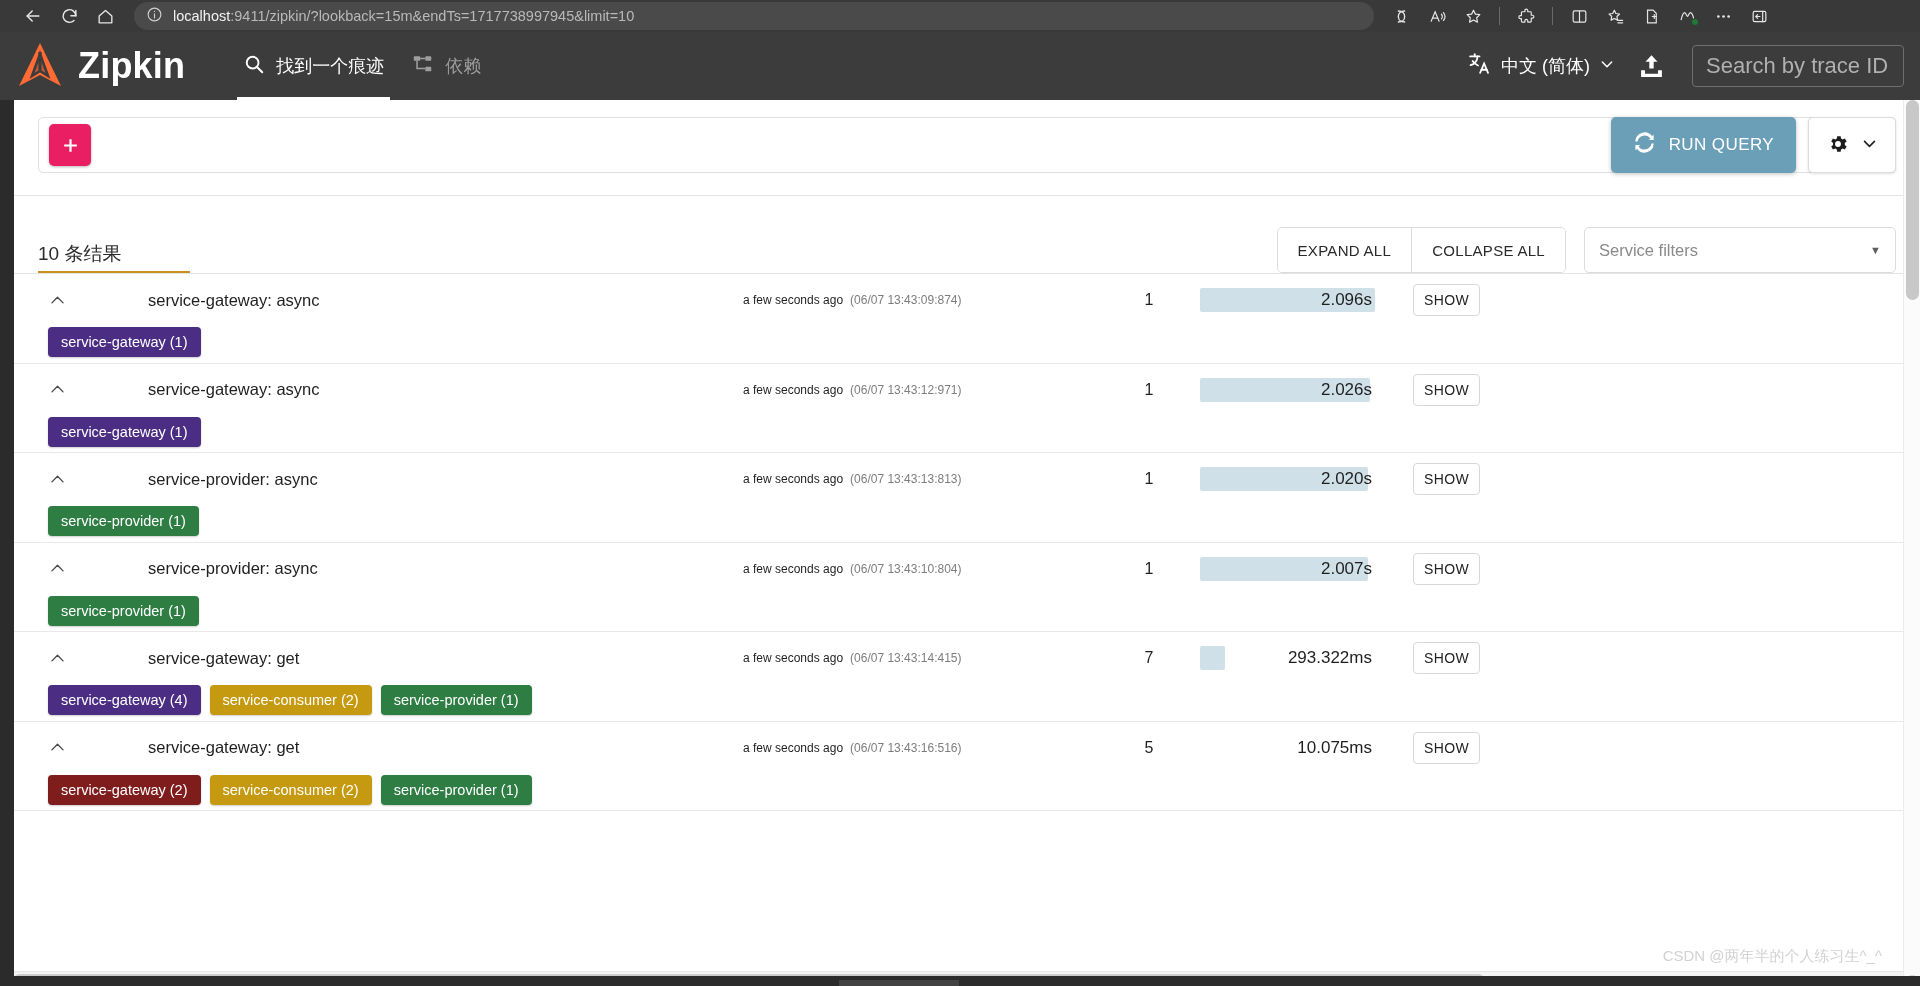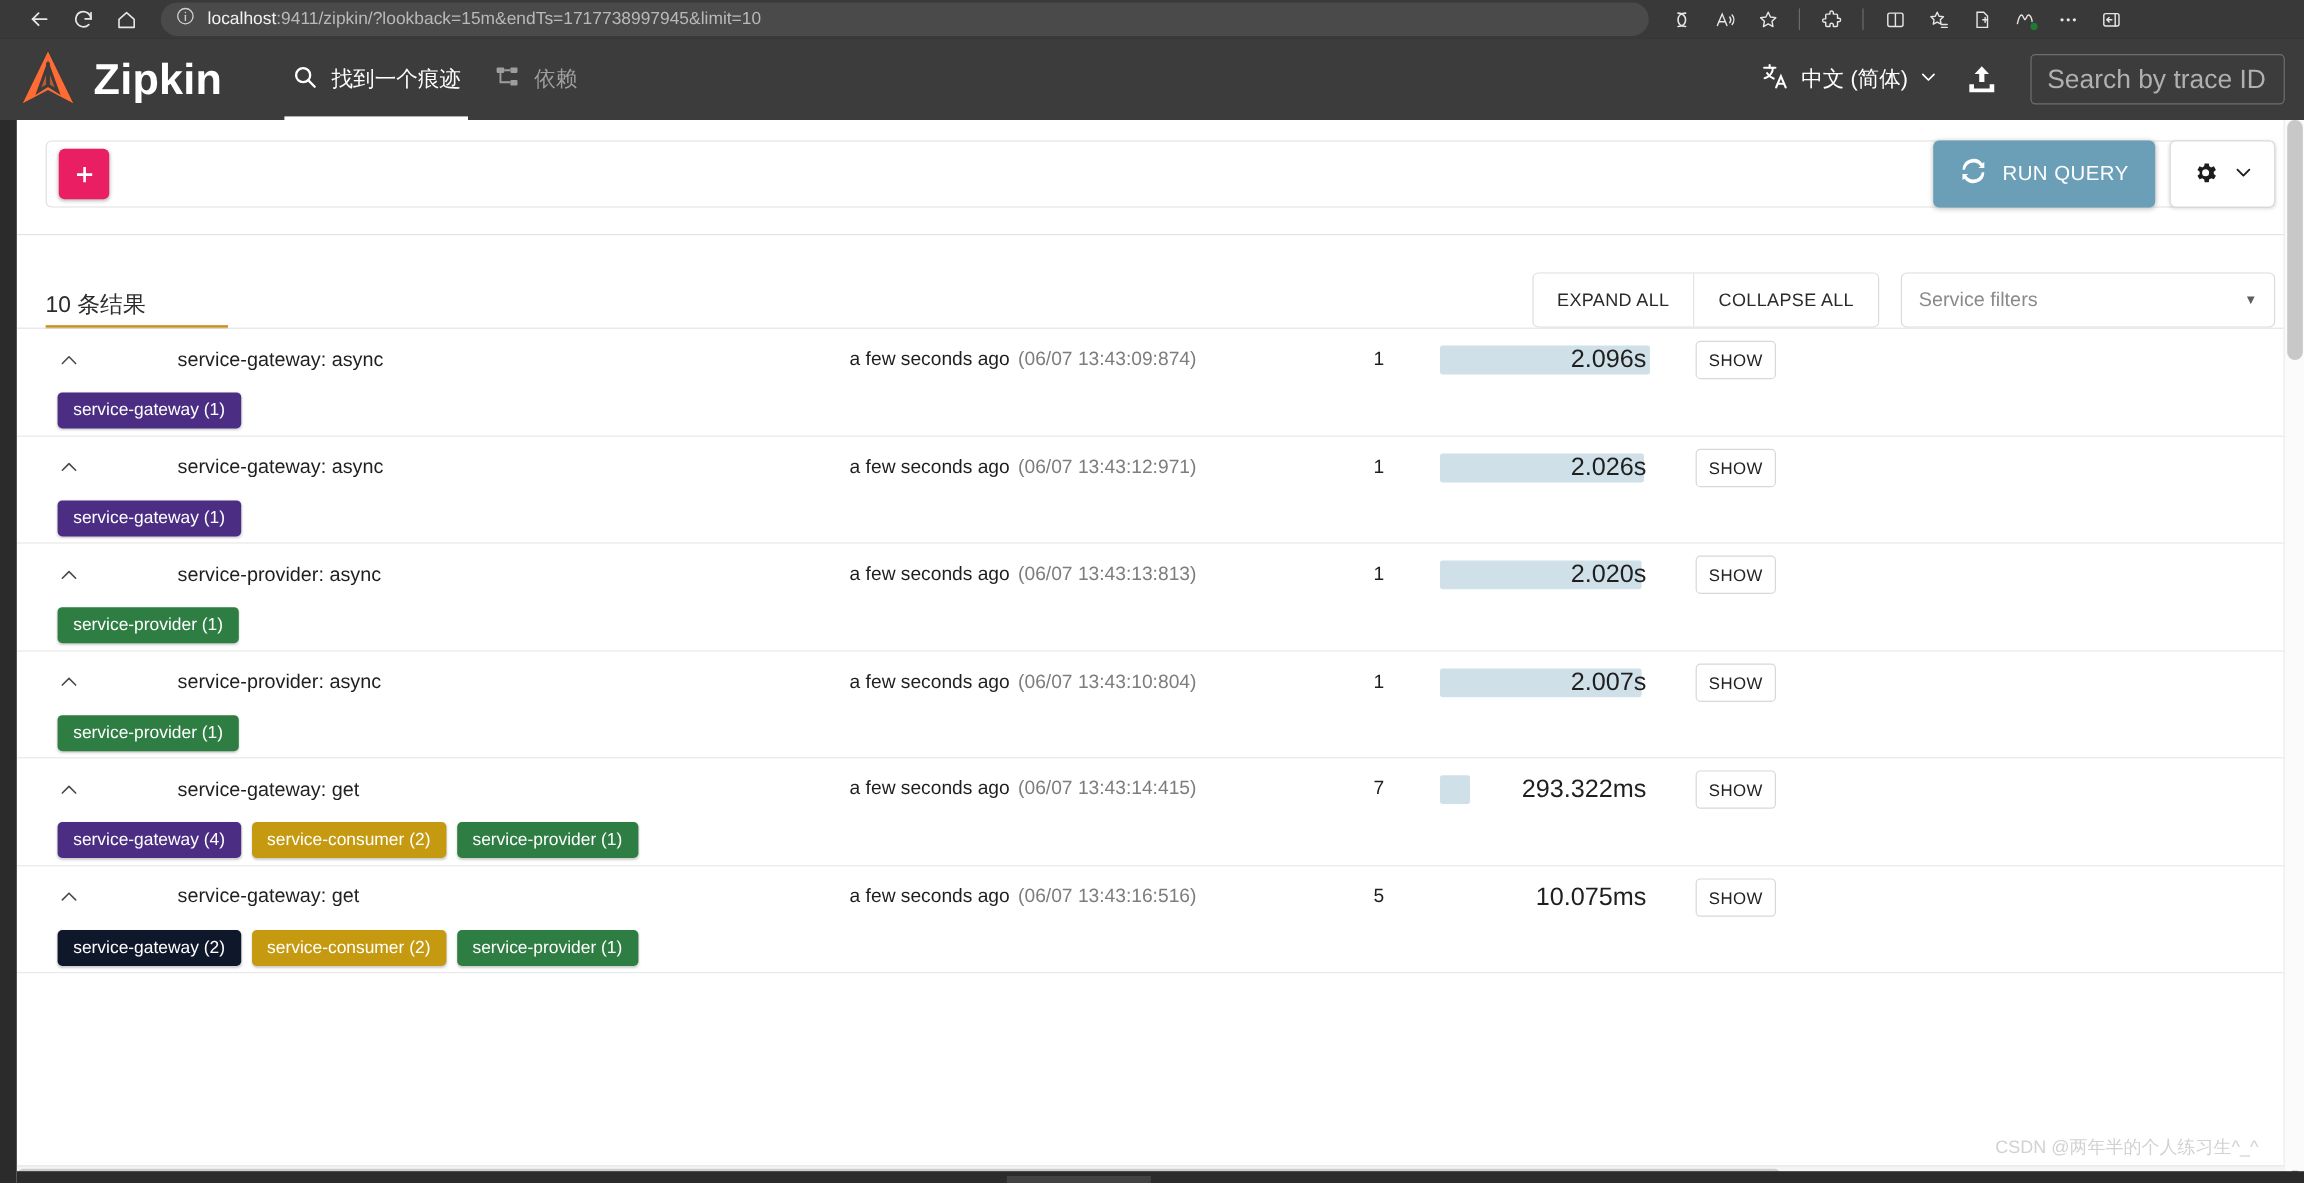--- a/index.html
+++ b/index.html
@@ -255,23 +255,24 @@
     display: flex; align-items: center;
     padding-left: 10px;
     color: #4a4a4a;
   }
   .trace-name {
     width: 560px;
     font-size: 16.5px;
     color: #1f1f1f;
   }
   .trace-time {
-    font-size: 16px;
+    font-size: 12px;
     color: #1f1f1f;
     white-space: nowrap;
+    margin-left: 35px;
   }
   .trace-time .stamp { color: #7d7d7d; margin-left: 7px; }
   .span-count {
     position: absolute;
     left: 1115px;
     width: 40px;
     text-align: center;
     font-size: 16px;
     color: #1f1f1f;
   }
@@ -285,21 +286,21 @@
   }
   .duration-bar {
     position: absolute;
     left: 0; top: 0; bottom: 0;
     background: #cfe0e8;
     border-radius: 2px;
   }
   .duration-label {
     position: absolute;
     right: 3px;
-    font-size: 21px;
+    font-size: 17px;
     color: #1f1f1f;
   }
   .show-btn {
     position: absolute;
     left: 1399px;
     width: 67px; height: 32px;
     background: #fff;
     border: 1px solid #d8d8d8;
     border-radius: 4px;
     font-size: 14px;
@@ -709,21 +710,21 @@
             </div>
             <div class="trace-name">service-gateway: get</div>
             <div class="trace-time"><span>a few seconds ago</span><span class="stamp">(06/07 13:43:16:516)</span></div>
             <div class="span-count">5</div>
             <div class="duration-cell">
               <div class="duration-label">10.075ms</div>
             </div>
             <button class="show-btn">SHOW</button>
           </div>
           <div class="badges">
-            <div class="badge" style="background: #0f172a;">service-gateway (2)</div>
+            <div class="badge" style="background: #7f1d1d;">service-gateway (2)</div>
             <div class="badge" style="background: rgb(197, 154, 17);">service-consumer (2)</div>
             <div class="badge" style="background: rgb(46, 125, 67);">service-provider (1)</div>
           </div>
         </div>
       </div>
 
     <div id="v-scrollbar">
       <div class="sb-arrow" style="top:0">▲</div>
       <div id="v-scroll-thumb"></div>
       <div class="sb-arrow" style="bottom:0">▼</div>

